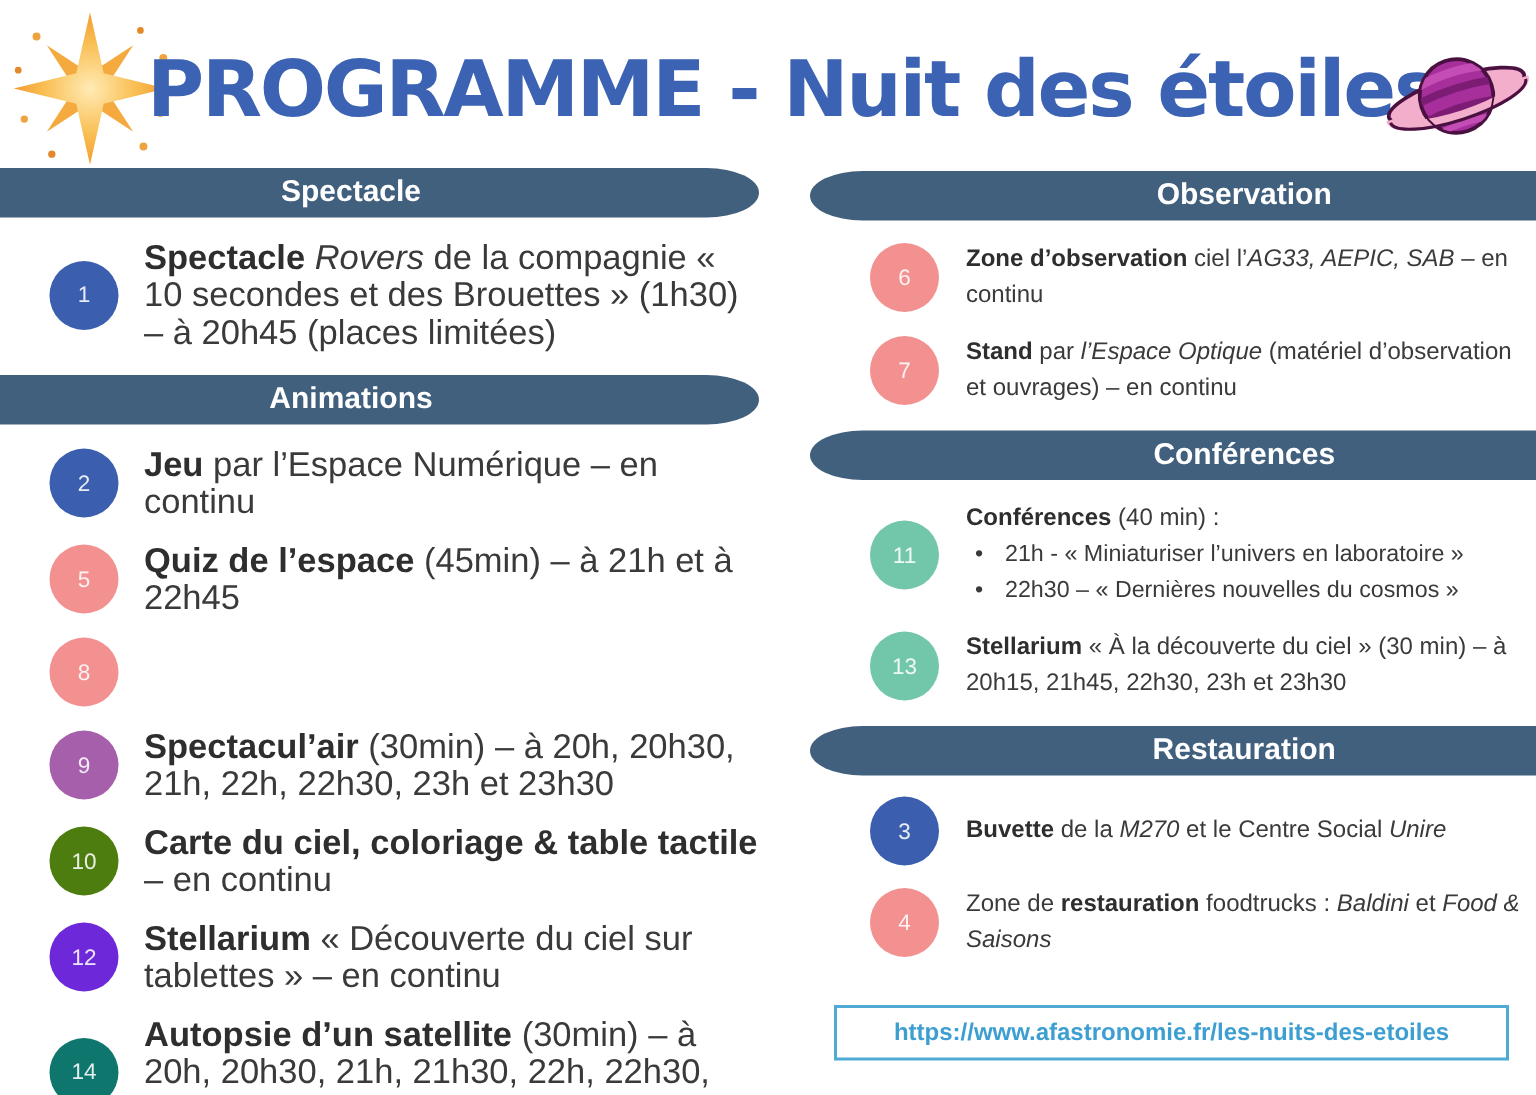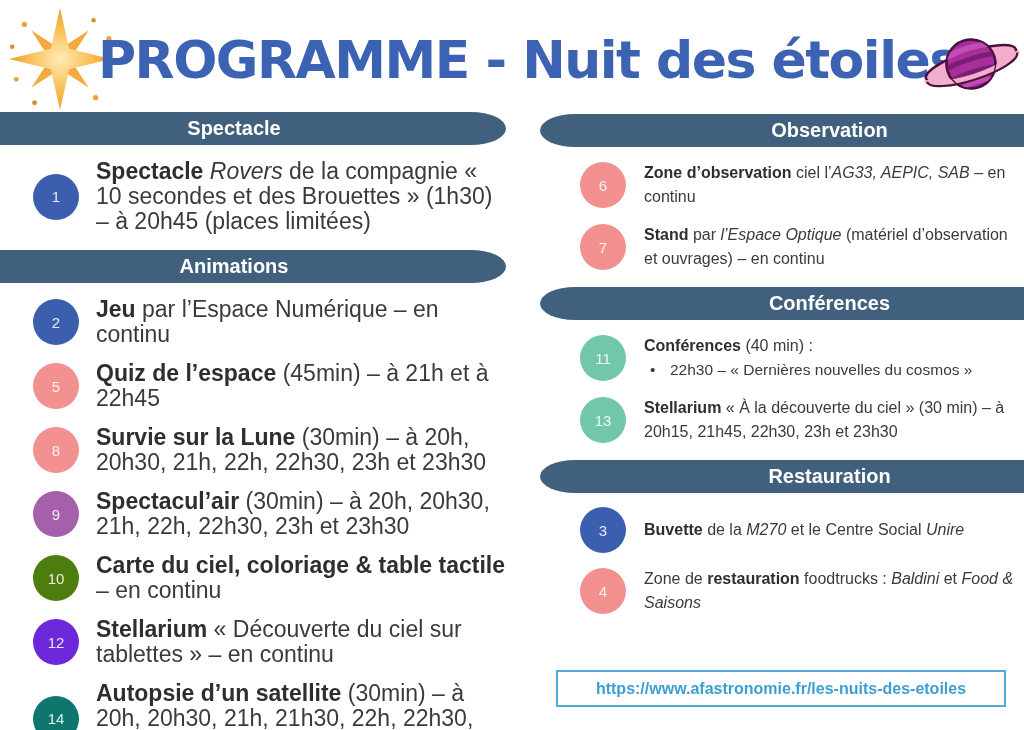--- a/index.html
+++ b/index.html
@@ -118,21 +118,20 @@
     <div class="item">
       <div class="num" style="background: rgb(59, 95, 174);">2</div>
       <div class="txt"><span class="b">Jeu </span><span>par l’Espace Numérique – en continu</span></div>
     </div>
     <div class="item">
       <div class="num" style="background: rgb(242, 145, 144);">5</div>
       <div class="txt"><span class="b">Quiz de l’espace </span><span>(45min) – à 21h et à 22h45</span></div>
     </div>
     <div class="item">
       <div class="num" style="background: rgb(242, 145, 144);">8</div>
-      <div class="txt"><span class="b">Survie sur la Lune </span><span>(30min) – à 20h, 20h30, 21h, 22h, 22h30, 23h et 23h30</span></div>
     </div>
     <div class="item">
       <div class="num" style="background: rgb(165, 95, 171);">9</div>
       <div class="txt"><span class="b">Spectacul’air </span><span>(30min) – à 20h, 20h30, 21h, 22h, 22h30, 23h et 23h30</span></div>
     </div>
     <div class="item">
       <div class="num" style="background: #4d7c0f;">10</div>
       <div class="txt"><span class="b">Carte du ciel, coloriage &amp; table tactile </span><span>– en continu</span></div>
     </div>
     <div class="item">
@@ -155,20 +154,21 @@
     <div class="item">
       <div class="num" style="background: rgb(242, 145, 144);">7</div>
       <div class="txt"><span class="b">Stand </span><span>par </span><span class="i">l’Espace Optique </span><span>(matériel d’observation et ouvrages) – en continu</span></div>
     </div>
     <div class="pill pill-r">
       <span>Conférences</span>
     </div>
     <div class="item">
       <div class="num" style="background: rgb(114, 198, 169);">11</div>
       <div class="txt"><span class="b">Conférences </span><span>(40 min) :</span><ul class="bullets">
+          <li><span>21h  - « Miniaturiser l’univers en laboratoire »</span></li>
           <li><span>22h30 – « Dernières nouvelles du cosmos »</span></li>
         </ul></div>
     </div>
     <div class="item">
       <div class="num" style="background: rgb(114, 198, 169);">13</div>
       <div class="txt"><span class="b">Stellarium </span><span>« À la découverte du ciel » (30 min) – à 20h15, 21h45, 22h30, 23h et 23h30</span></div>
     </div>
     <div class="pill pill-r">
       <span>Restauration</span>
     </div>

